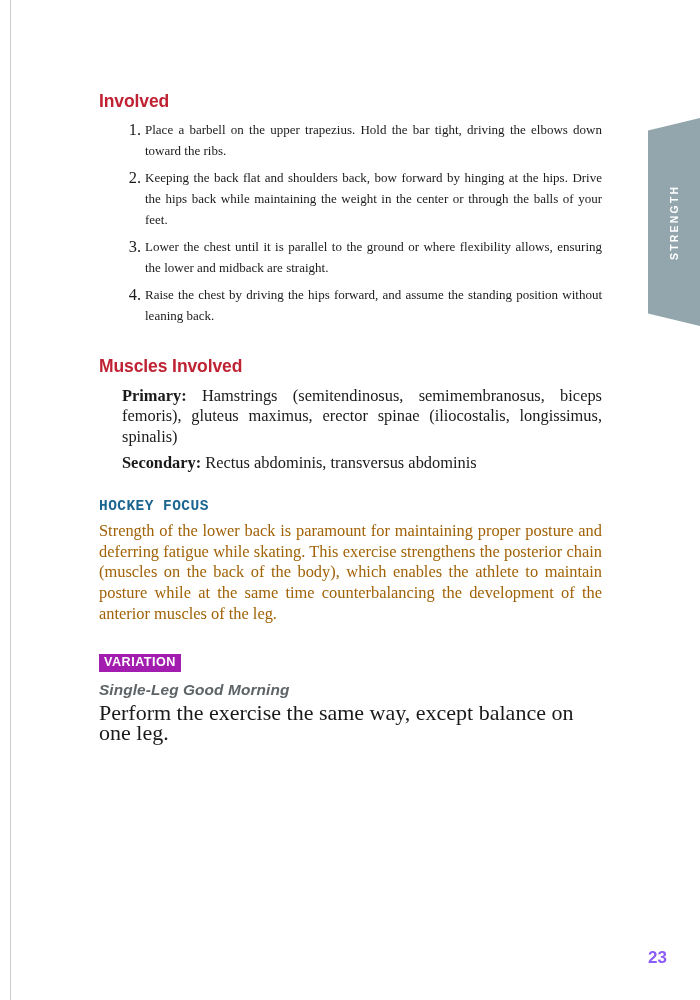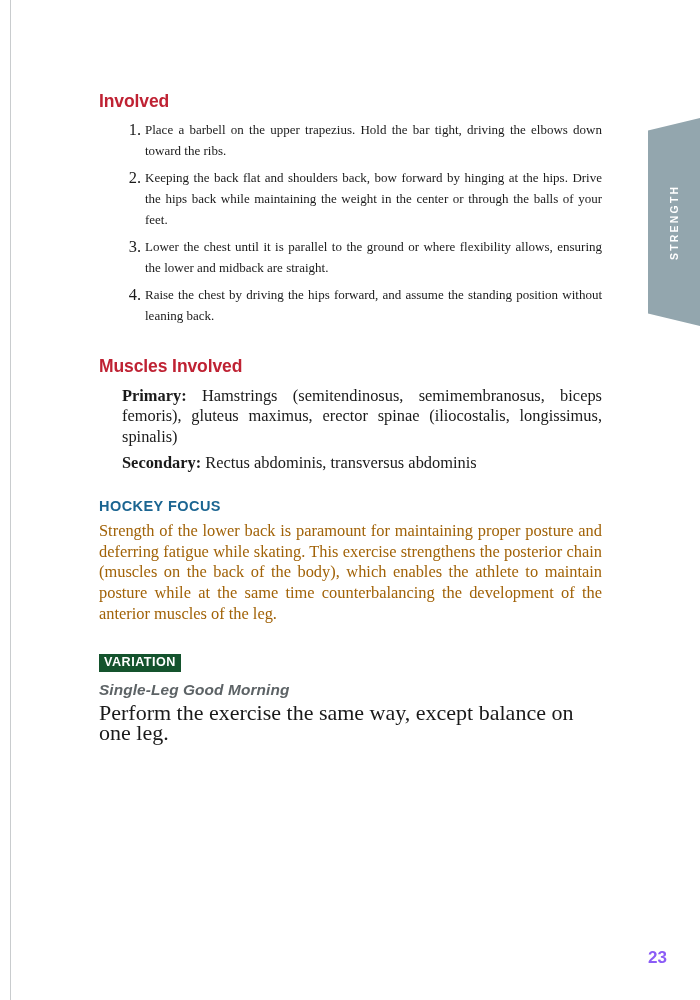--- a/index.html
+++ b/index.html
@@ -48,21 +48,21 @@
     color: #bf2233;
     letter-spacing: -0.1px;
     margin: 0;
     line-height: 1.1;
   }
   .heading-red.second {
     margin-top: 30px;
   }
 
   .heading-blue {
-    font-family: Liberation Sans, sans-serif;
+    font-family: Liberation Mono, monospace;
     font-weight: bold;
     font-size: 14.5px;
     color: #1b6591;
     letter-spacing: 0.45px;
     margin: 0;
     line-height: 1.1;
   }
 
   
   ol.steps {
@@ -116,21 +116,21 @@
     line-height: 20.6px;
     color: #a16207;
     text-align: justify;
     text-justify: inter-word;
   }
 
   
   .variation-block { margin-top: 28px; }
   .badge {
     display: inline-block;
-    background: #14532d;
+    background: #a21caf;
     color: #ffffff;
     font-family: "Liberation Sans", "DejaVu Sans", sans-serif;
     font-weight: bold;
     font-size: 12.6px;
     letter-spacing: 0.5px;
     padding: 2px 5px 3px 5px;
     line-height: 1;
   }
   .variation-title {
     font-family: "Liberation Sans", "DejaVu Sans", sans-serif;

